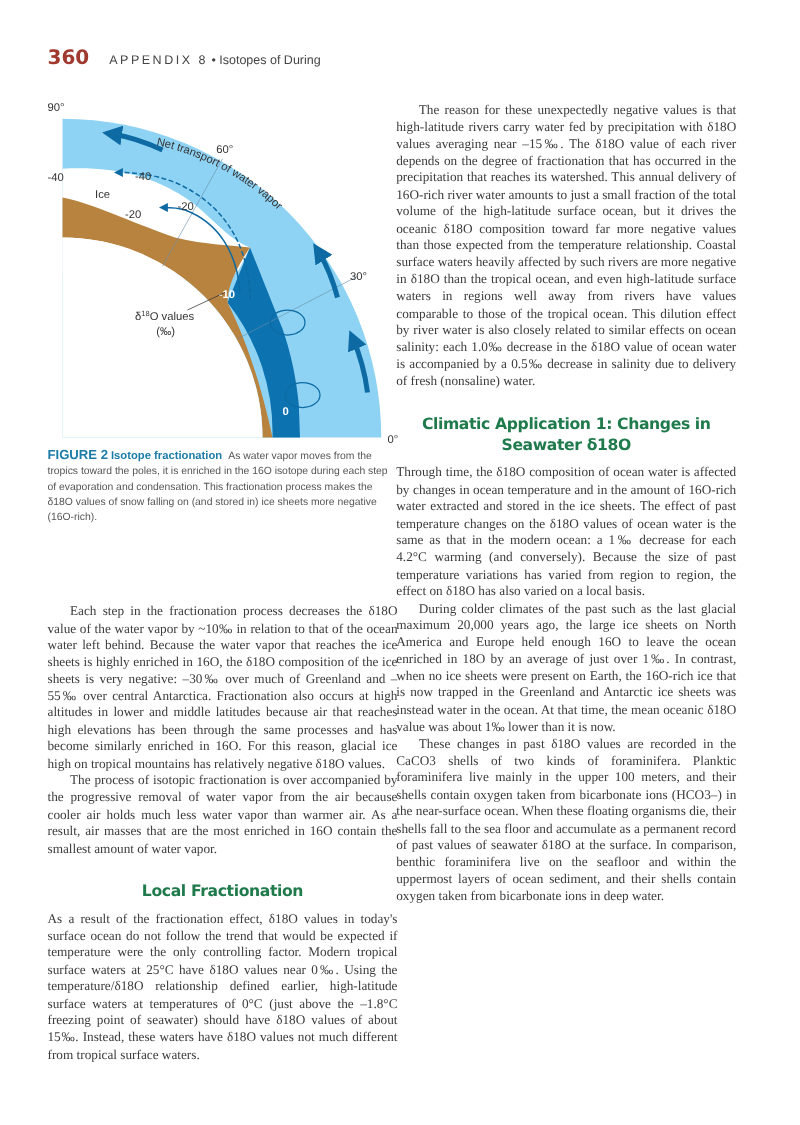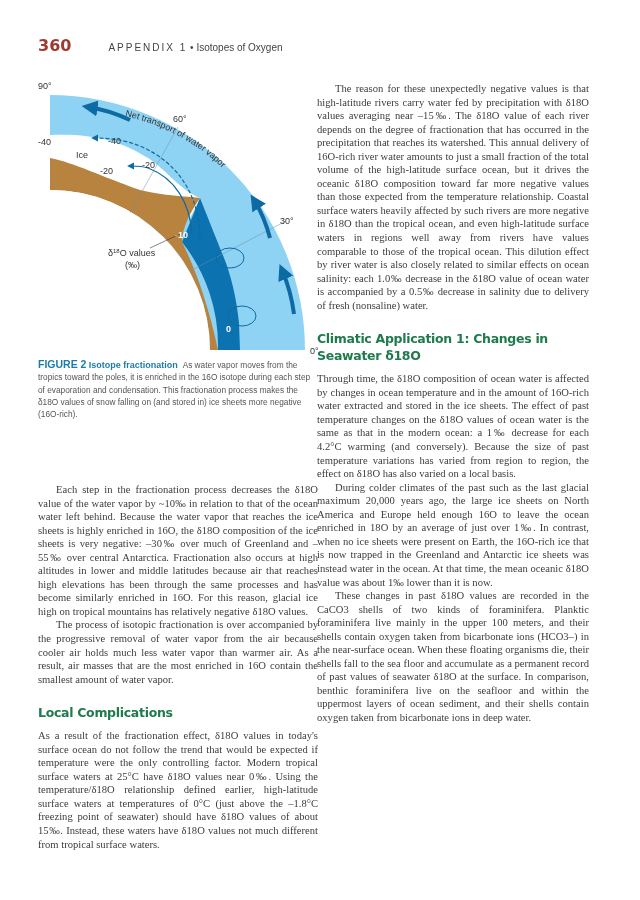--- a/index.html
+++ b/index.html
@@ -1,40 +1,40 @@
 <!DOCTYPE html>
 <html><head>
 <meta charset="utf-8">
 <style>
   html, body { margin:0; padding:0; background:#ffffff; }
   body { width:640px; height:900px; position:relative; overflow:hidden; font-family:"Liberation Serif", serif; color:#3a3a3a; }
-  .header { position:absolute; left:38px; top:36px; height:20px; display:flex; align-items:baseline;gap:21px; }
+  .header { position:absolute; left:38px; top:36px; height:20px; display:flex; align-items:baseline; }
   .page-num { font-family:"DejaVu Sans", sans-serif; font-weight:bold; font-size:16px; color:#a0392f; }
   .running-head { font-family:"Liberation Sans", sans-serif; font-size:10px; letter-spacing:2px; color:#444; margin-left:16px; }
   .running-head .sub { letter-spacing:0; }
   .diagram { position:absolute; left:30px; top:78px; width:300px; height:282px; }
   .fig-caption { position:absolute; left:38px; top:358px; width:280px; font-family:"Liberation Sans", sans-serif; font-size:8.3px; line-height:12.3px; color:#555; }
   .fig-caption .fig-label { color:#1c7ca8; font-weight:bold; font-size:10.5px; }
   .fig-caption .fig-title { color:#1c7ca8; font-weight:bold; font-size:9px; margin-right:3px; }
   .col { position:absolute; font-size:10.6px; line-height:13.55px; text-align:justify; color:#3c3c3c; }
   .col p { margin:0; }
   .col p.indent { text-indent:18px; }
   .col-left { left:38px; top:452px; width:280px;margin-top:31px; }
   .col-right { left:317px; top:82px; width:272px; }
-  .h-section { font-family:"DejaVu Sans", sans-serif; font-weight:bold; color:#1f7a4c; font-size:12.5px; line-height:17px; margin:18px 0 8px 0; text-align:left; letter-spacing:-0.3px; }
+  .h-section { font-family:"DejaVu Sans", sans-serif; font-weight:bold; color:#1f7a4c; font-size:12.5px; line-height:17px; margin:18px 0 8px 0; text-align:center; letter-spacing:-0.3px; }
   .d-label { font-family:"Liberation Sans", sans-serif; font-size:9px; fill:#333; }
   .d-label-w { font-family:"Liberation Sans", sans-serif; font-size:9px; fill:#ffffff; font-weight:bold; }
 </style>
 </head>
 <body>
 
 <div class="header">
   <span class="page-num">360</span>
   <span class="running-head">
-    <span>APPENDIX 1</span><span class="sub"> • </span><span class="sub">Isotopes of Oxygen</span>
+    <span>APPENDIX 8</span><span class="sub"> • </span><span class="sub">Isotopes of During</span>
   </span>
 </div>
 
 <svg class="diagram" viewBox="0 0 300 282" xmlns="http://www.w3.org/2000/svg">
   <defs>
     <marker id="arrowhead" viewBox="0 0 10 10" refX="6" refY="5" markerWidth="4" markerHeight="4" orient="auto-start-reverse">
       <path d="M0,0 L10,5 L0,10 z" fill="#0d6aa3"></path>
     </marker>
     <marker id="arrowhead-sm" viewBox="0 0 10 10" refX="6" refY="5" markerWidth="6" markerHeight="6" orient="auto-start-reverse">
       <path d="M0,0 L10,5 L0,10 z" fill="#0d6aa3"></path>
@@ -90,21 +90,21 @@
 
 <div class="fig-caption">
   <span class="fig-label">FIGURE 2</span>
   <span class="fig-title">Isotope fractionation</span>
   <span>As water vapor moves from the tropics toward the poles, it is enriched in the 16O isotope during each step of evaporation and condensation. This fractionation process makes the δ18O values of snow falling on (and stored in) ice sheets more negative (16O-rich).</span>
 </div>
 
 <div class="col col-left">
   <p class="indent">Each step in the fractionation process decreases the δ18O value of the water vapor by ~10‰ in relation to that of the ocean water left behind. Because the water vapor that reaches the ice sheets is highly enriched in 16O, the δ18O composition of the ice sheets is very negative: –30‰ over much of Greenland and –55‰ over central Antarctica. Fractionation also occurs at high altitudes in lower and middle latitudes because air that reaches high elevations has been through the same processes and has become similarly enriched in 16O. For this reason, glacial ice high on tropical mountains has relatively negative δ18O values.</p>
   <p class="indent">The process of isotopic fractionation is over accompanied by the progressive removal of water vapor from the air because cooler air holds much less water vapor than warmer air. As a result, air masses that are the most enriched in 16O contain the smallest amount of water vapor.</p>
-  <div class="h-section">Local Complications</div>
+  <div class="h-section">Local Fractionation</div>
   <p>As a result of the fractionation effect, δ18O values in today's surface ocean do not follow the trend that would be expected if temperature were the only controlling factor. Modern tropical surface waters at 25°C have δ18O values near 0‰. Using the temperature/δ18O relationship defined earlier, high-latitude surface waters at temperatures of 0°C (just above the –1.8°C freezing point of seawater) should have δ18O values of about 15‰. Instead, these waters have δ18O values not much different from tropical surface waters.</p>
 </div>
 
 <div class="col col-right">
   <p class="indent">The reason for these unexpectedly negative values is that high-latitude rivers carry water fed by precipitation with δ18O values averaging near –15‰. The δ18O value of each river depends on the degree of fractionation that has occurred in the precipitation that reaches its watershed. This annual delivery of 16O-rich river water amounts to just a small fraction of the total volume of the high-latitude surface ocean, but it drives the oceanic δ18O composition toward far more negative values than those expected from the temperature relationship. Coastal surface waters heavily affected by such rivers are more negative in δ18O than the tropical ocean, and even high-latitude surface waters in regions well away from rivers have values comparable to those of the tropical ocean. This dilution effect by river water is also closely related to similar effects on ocean salinity: each 1.0‰ decrease in the δ18O value of ocean water is accompanied by a 0.5‰ decrease in salinity due to delivery of fresh (nonsaline) water.</p>
   <div class="h-section">Climatic Application 1: Changes in Seawater δ18O</div>
   <p>Through time, the δ18O composition of ocean water is affected by changes in ocean temperature and in the amount of 16O-rich water extracted and stored in the ice sheets. The effect of past temperature changes on the δ18O values of ocean water is the same as that in the modern ocean: a 1‰ decrease for each 4.2°C warming (and conversely). Because the size of past temperature variations has varied from region to region, the effect on δ18O has also varied on a local basis.</p>
   <p class="indent">During colder climates of the past such as the last glacial maximum 20,000 years ago, the large ice sheets on North America and Europe held enough 16O to leave the ocean enriched in 18O by an average of just over 1‰. In contrast, when no ice sheets were present on Earth, the 16O-rich ice that is now trapped in the Greenland and Antarctic ice sheets was instead water in the ocean. At that time, the mean oceanic δ18O value was about 1‰ lower than it is now.</p>
   <p class="indent">These changes in past δ18O values are recorded in the CaCO3 shells of two kinds of foraminifera. Planktic foraminifera live mainly in the upper 100 meters, and their shells contain oxygen taken from bicarbonate ions (HCO3–) in the near-surface ocean. When these floating organisms die, their shells fall to the sea floor and accumulate as a permanent record of past values of seawater δ18O at the surface. In comparison, benthic foraminifera live on the seafloor and within the uppermost layers of ocean sediment, and their shells contain oxygen taken from bicarbonate ions in deep water.</p>
 </div>

